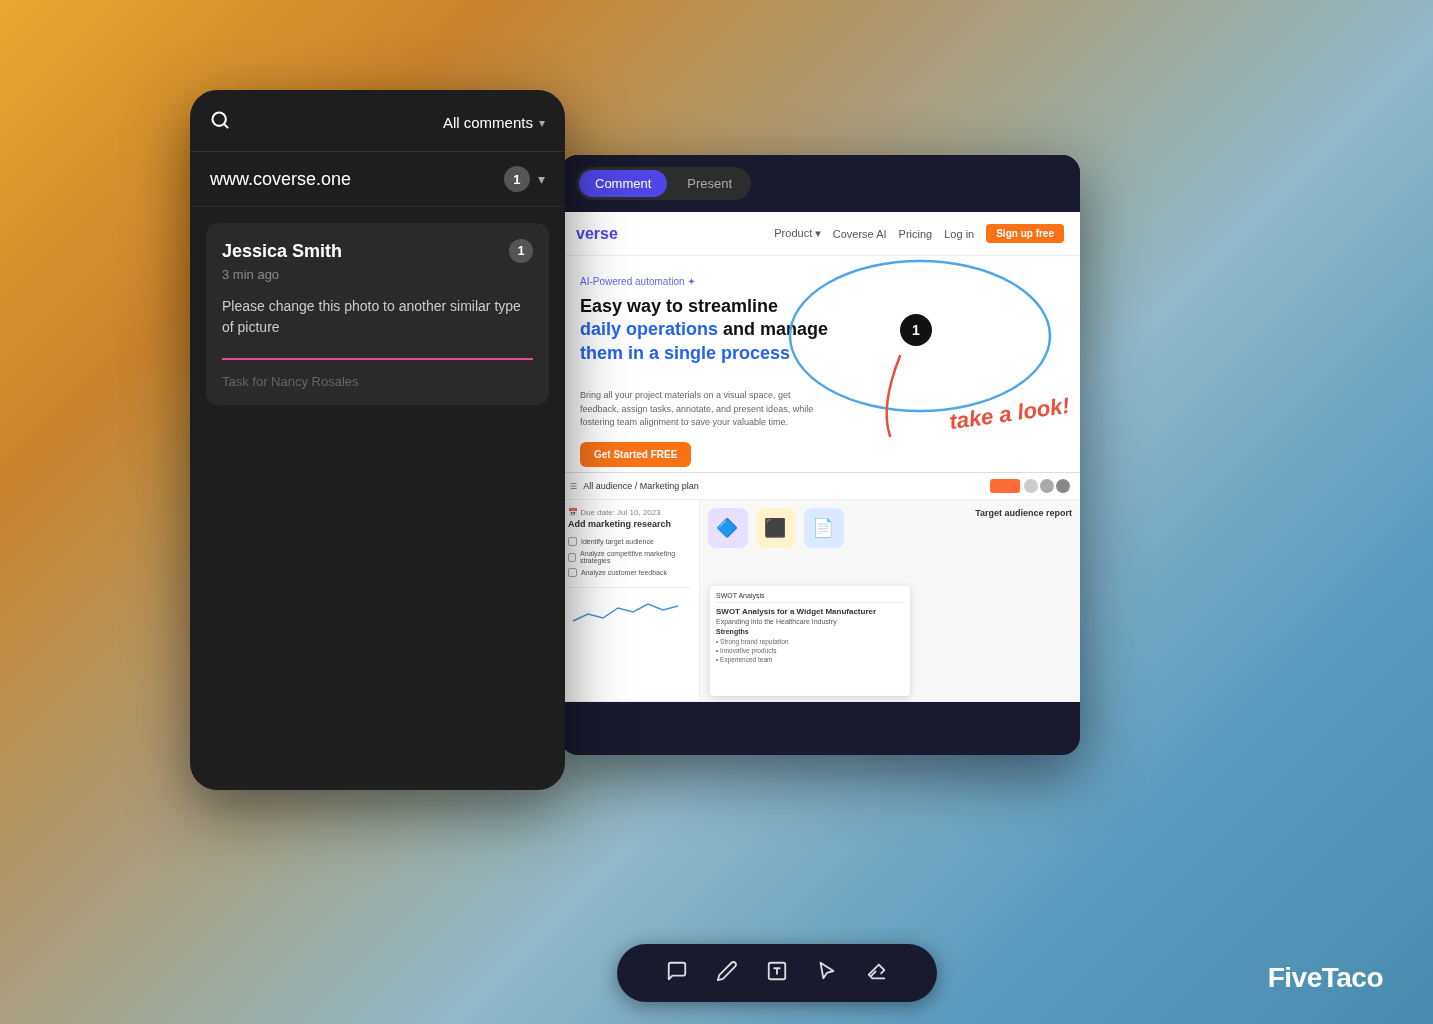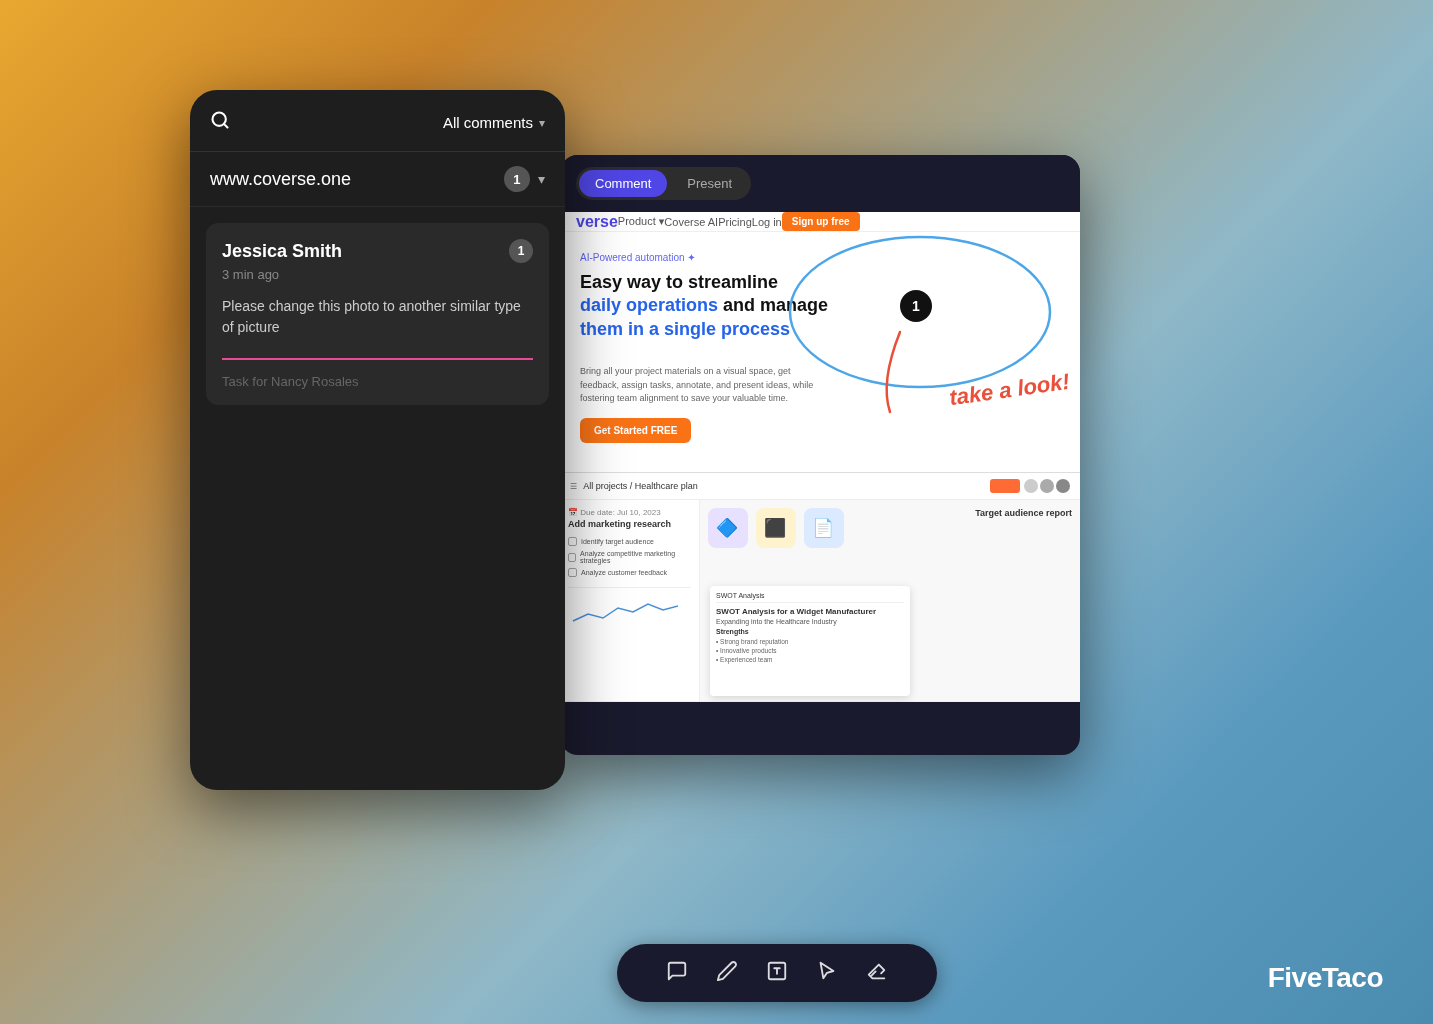--- a/index.html
+++ b/index.html
@@ -198,35 +198,37 @@
       width: 100%;
       height: calc(100% - 110px);
       background: #fff;
       overflow: hidden;
       position: relative;
     }
 
     
     .webpage-nav {
       background: #fff;
-      padding: 0 16px;
-      display: flex;
-      align-items: center;
+      padding: 12px 16px;
+      display: flex;
+      align-items: center;
+      justify-content: space-between;
       border-bottom: 1px solid #eee;
     }
 
     .webpage-logo {
       color: #4F46E5;
       font-size: 16px;
       font-weight: 700;
     }
 
     .webpage-nav-links {
       display: flex;
       align-items: center;
+      gap: 12px;
       font-size: 11px;
       color: #555;
     }
 
     .signup-btn {
       background: #f97316;
       color: #fff;
       padding: 4px 10px;
       border-radius: 4px;
       font-size: 10px;
@@ -434,21 +436,21 @@
       <svg style="position:absolute;top:90px;right:0;width:220px;height:150px;pointer-events:none;overflow:visible;">
         <path d="M 40 10 Q 20 60 30 90" fill="none" stroke="#E8503A" stroke-width="2.5" stroke-linecap="round"></path>
       </svg>
       <div class="take-a-look" style="position:absolute;bottom:50px;right:10px;color:#E8503A;font-size:22px;font-style:italic;font-weight:700;transform:rotate(-8deg);white-space:nowrap;">take a look!</div>
     </div>
 
     <div style="position:absolute;bottom:0;left:0;width:100%;height:230px;background:#f0f0f0;border-top:1px solid #ddd;overflow:hidden;">
       <div style="background:#fff;padding:6px 10px;display:flex;align-items:center;justify-content:space-between;border-bottom:1px solid #eee;">
         <div style="display:flex;align-items:center;gap:6px;">
           <span style="font-size:8px;color:#777;">☰</span>
-          <span style="font-size:9px;color:#333;font-weight:500;">All projects / Healthcare plan</span>
+          <span style="font-size:9px;color:#333;font-weight:500;">All audience / Marketing plan</span>
         </div>
         <div style="display:flex;gap:4px;align-items:center;">
           <div style="width:30px;height:14px;border-radius:3px;background:#ff6b35;"></div>
           <div style="display:flex;gap:2px;">
             <div style="width:14px;height:14px;border-radius:50%;background:#ccc;"></div>
             <div style="width:14px;height:14px;border-radius:50%;background:#aaa;"></div>
             <div style="width:14px;height:14px;border-radius:50%;background:#888;"></div>
           </div>
         </div>
       </div>

